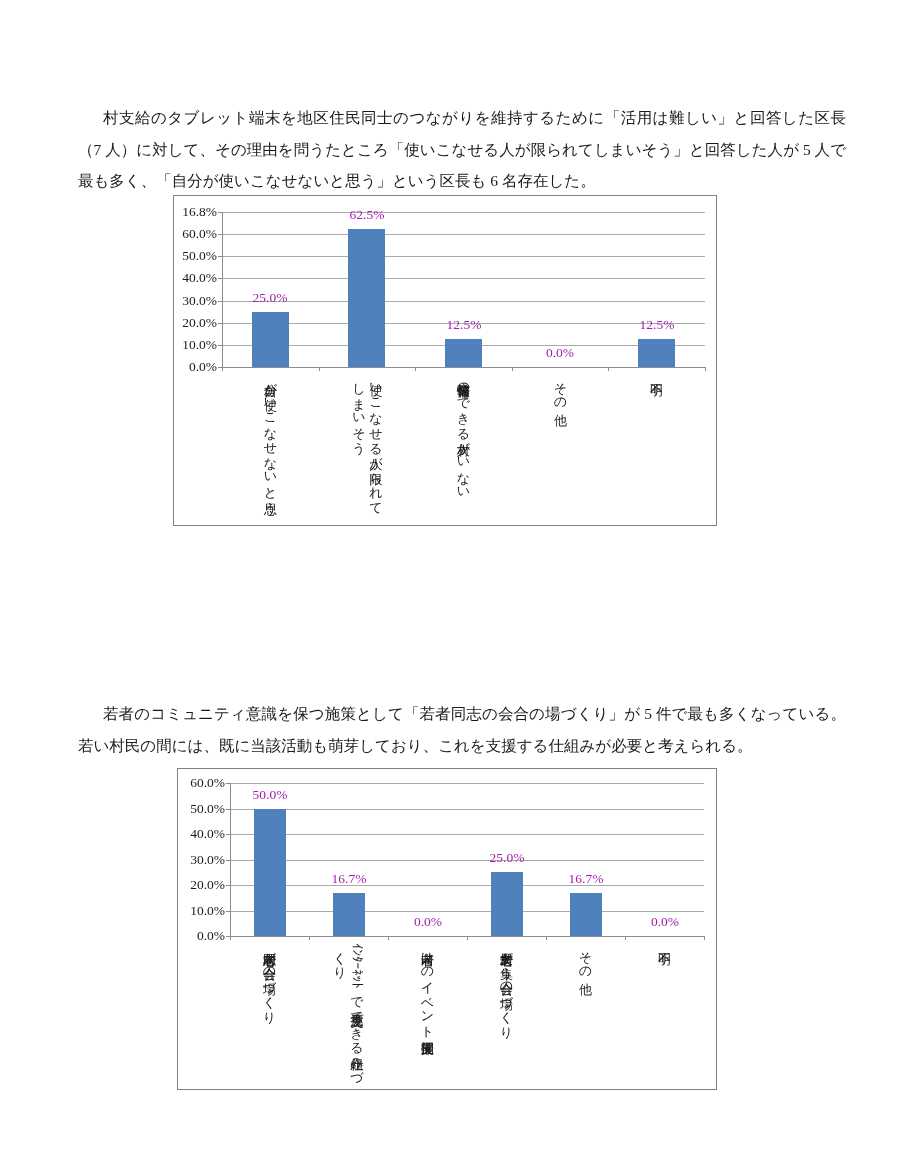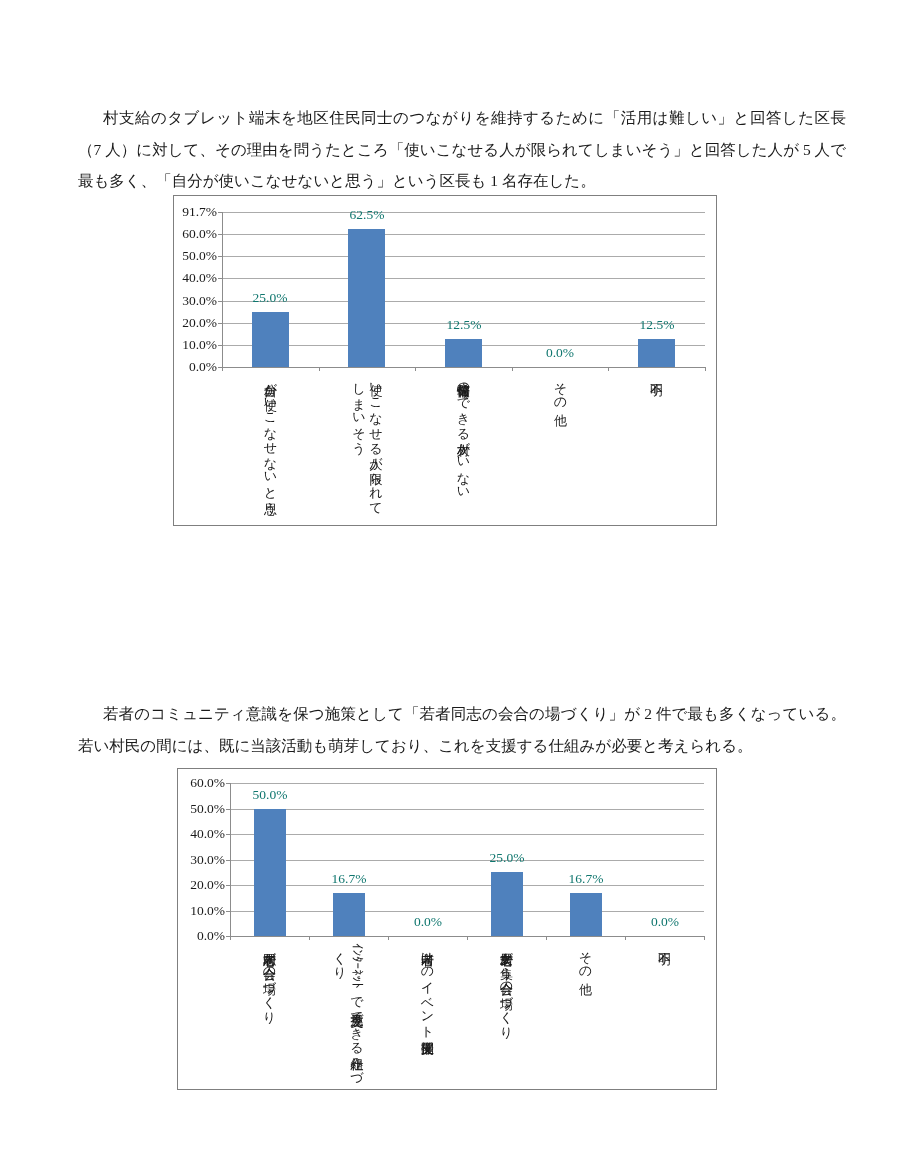--- a/index.html
+++ b/index.html
@@ -40,44 +40,44 @@
   .axis-y   { position:absolute; width:1px;  background:#8c8c8c; }
   .axis-x   { position:absolute; height:1px; background:#8c8c8c; }
   .tickmark { position:absolute; background:#8c8c8c; }
   .ylab {
     position:absolute; height:16px; line-height:16px; font-size:13.5px;
     text-align:right; color:#1a1a1a; white-space:nowrap;
   }
   .bar { position:absolute; }
   .blab {
     position:absolute; height:16px; line-height:16px; font-size:13.5px;
-    text-align:center; color:#0f766e; white-space:nowrap;
+    text-align:center; color:#a21caf; white-space:nowrap;
   }
   .cat {
     position:absolute; height:148px; display:flex;
     justify-content:center; align-items:flex-start; overflow:hidden;
   }
   .cat span {
     display:inline-block;
     writing-mode:vertical-rl; text-orientation:mixed;
     font-size:13px; line-height:17px; max-height:140px;
     color:#1a1a1a;
   }
 </style>
 </head>
 <body>
 
 <div class="page">
 
 
-  <div class="body-para" id="q13-para">村支給のタブレット端末を地区住民同士のつながりを維持するために「活用は難しい」と回答した区長（7 人）に対して、その理由を問うたところ「使いこなせる人が限られてしまいそう」と回答した人が 5 人で最も多く、「自分が使いこなせないと思う」という区長も 1 名存在した。</div>
+  <div class="body-para" id="q13-para">村支給のタブレット端末を地区住民同士のつながりを維持するために「活用は難しい」と回答した区長（7 人）に対して、その理由を問うたところ「使いこなせる人が限られてしまいそう」と回答した人が 5 人で最も多く、「自分が使いこなせないと思う」という区長も 6 名存在した。</div>
 
   <div class="chart" id="chart1">
       <div class="gridline" style="left: 48px; top: 16px; width: 483px;"></div>
-      <div class="ylab" style="left: 0px; top: 8px; width: 43px;">91.7%</div>
+      <div class="ylab" style="left: 0px; top: 8px; width: 43px;">16.8%</div>
       <div class="tickmark" style="left: 44px; top: 16px; width: 4px; height: 1px;"></div>
       <div class="gridline" style="left: 48px; top: 38px; width: 483px;"></div>
       <div class="ylab" style="left: 0px; top: 30px; width: 43px;">60.0%</div>
       <div class="tickmark" style="left: 44px; top: 38px; width: 4px; height: 1px;"></div>
       <div class="gridline" style="left: 48px; top: 60px; width: 483px;"></div>
       <div class="ylab" style="left: 0px; top: 52px; width: 43px;">50.0%</div>
       <div class="tickmark" style="left: 44px; top: 60px; width: 4px; height: 1px;"></div>
       <div class="gridline" style="left: 48px; top: 82px; width: 483px;"></div>
       <div class="ylab" style="left: 0px; top: 74px; width: 43px;">40.0%</div>
       <div class="tickmark" style="left: 44px; top: 82px; width: 4px; height: 1px;"></div>
@@ -120,21 +120,21 @@
         <span>その他</span>
       </div>
       <div class="bar" style="left: 464px; top: 143px; width: 37px; height: 28px; background: rgb(79, 129, 189);"></div>
       <div class="blab" style="left: 438px; top: 121px; width: 90px;">12.5%</div>
       <div class="cat" style="left: 434px; top: 178px; width: 97px;">
         <span>不明</span>
       </div>
     </div>
 
 
-  <div class="body-para" id="q14-para">若者のコミュニティ意識を保つ施策として「若者同志の会合の場づくり」が 2 件で最も多くなっている。若い村民の間には、既に当該活動も萌芽しており、これを支援する仕組みが必要と考えられる。</div>
+  <div class="body-para" id="q14-para">若者のコミュニティ意識を保つ施策として「若者同志の会合の場づくり」が 5 件で最も多くなっている。若い村民の間には、既に当該活動も萌芽しており、これを支援する仕組みが必要と考えられる。</div>
 
   <div class="chart" id="chart2">
       <div class="gridline" style="left: 52px; top: 14px; width: 474px;"></div>
       <div class="ylab" style="left: 0px; top: 6px; width: 47px;">60.0%</div>
       <div class="tickmark" style="left: 48px; top: 14px; width: 4px; height: 1px;"></div>
       <div class="gridline" style="left: 52px; top: 40px; width: 474px;"></div>
       <div class="ylab" style="left: 0px; top: 32px; width: 47px;">50.0%</div>
       <div class="tickmark" style="left: 48px; top: 40px; width: 4px; height: 1px;"></div>
       <div class="gridline" style="left: 52px; top: 65px; width: 474px;"></div>
       <div class="ylab" style="left: 0px; top: 57px; width: 47px;">40.0%</div>

